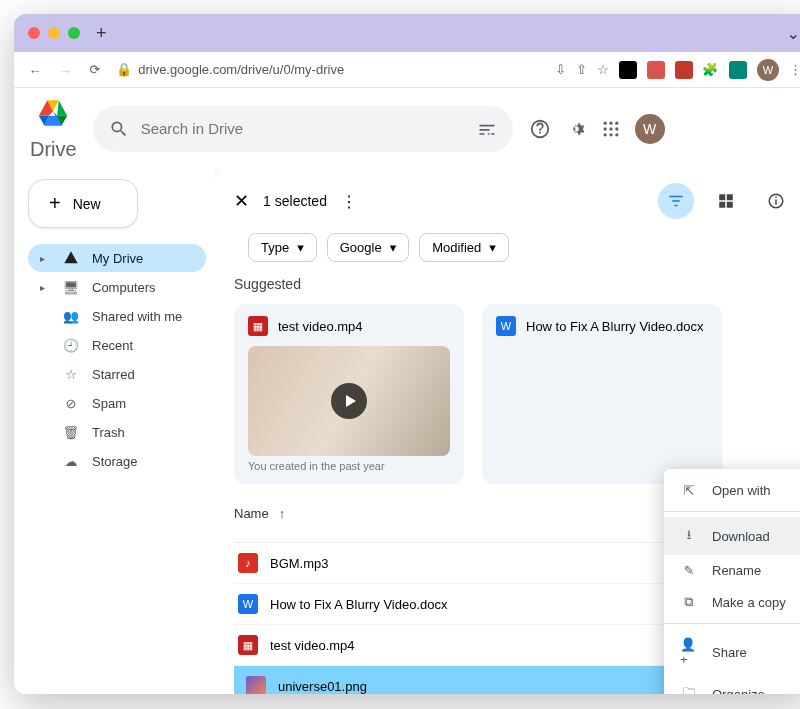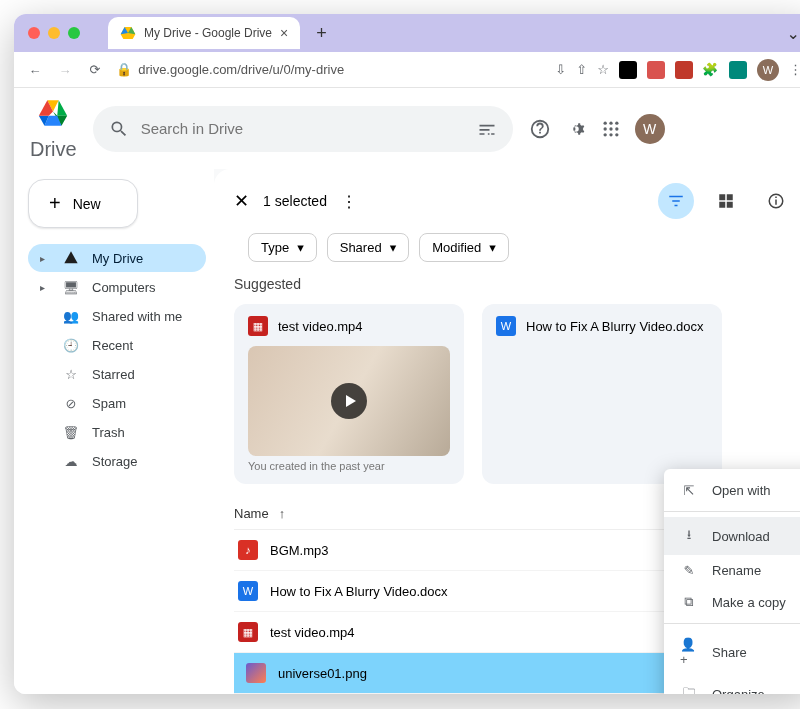--- a/index.html
+++ b/index.html
@@ -55,21 +55,21 @@
   .chip{border:1px solid #cfcfcf;border-radius:8px;padding:6px 12px;font-size:13px;display:flex;align-items:center;gap:8px;}
   .sectitle{font-size:14px;color:#444;margin:10px 0 12px;}
   .cards{display:flex;gap:18px;}
   .card{background:#f1f4f8;border-radius:12px;width:230px;padding:12px 14px;}
   .cardhead{display:flex;align-items:center;gap:10px;font-size:13px;}
   .thumb{height:110px;background:linear-gradient(120deg,#d9c6b3,#e8dccd,#b8aa98);border-radius:8px;margin-top:10px;position:relative;overflow:hidden;}
   .playbtn{position:absolute;top:50%;left:50%;transform:translate(-50%,-50%);width:36px;height:36px;border-radius:50%;background:rgba(0,0,0,.7);display:flex;align-items:center;justify-content:center;}
   .playbtn::after{content:"";border-left:10px solid #fff;border-top:6px solid transparent;border-bottom:6px solid transparent;margin-left:3px;}
   .cardsub{font-size:11px;color:#777;margin-top:4px;}
 
-  .listhead{display:flex;align-items:center;gap:10px;margin-top:22px;font-size:13px;color:#333;border-bottom:1px solid #eee;padding-bottom:8px;}
+  .listhead{display:flex;align-items:center;gap:10px;margin-top:22px;font-size:13px;color:#333;border-bottom:1px solid #eee;padding-bottom:21px;}
   .files{}
   .row{display:flex;align-items:center;gap:12px;padding:10px 4px;font-size:13px;border-bottom:1px solid #f3f3f3;position:relative;}
   .row.sel{background:#7dd3fc;padding-left:12px;}
   .fico{width:20px;height:20px;display:flex;align-items:center;justify-content:center;border-radius:3px;font-size:11px;color:#fff;}
   .fico.red{background:#d93025;} .fico.blue{background:#1a73e8;} .fico.mov{background:#c5221f;}
   .fico.img{background:linear-gradient(135deg,#6a5acd,#ff7f50);}
   .row .spacer{flex:1;}
   .row .time{color:#5f6368;font-size:12px;}
   .row .dots{color:#5f6368;}
 
@@ -86,29 +86,20 @@
 </head>
 <body>
 
 <div class="window">
 
   <div class="titlebar">
     <div class="tl">
       <div class="circle c-red"></div>
       <div class="circle c-yellow"></div>
       <div class="circle c-green"></div>
-    </div>
-    <div class="tab">
-      <svg viewBox="0 0 24 24">
-          <polygon points="7,3 17,3 23,14 19,21 5,21 1,14" fill="#ffc107"></polygon>
-          <polygon points="7,3 12,12 1,14" fill="#1e88e5"></polygon>
-          <polygon points="17,3 12,12 23,14" fill="#4caf50"></polygon>
-        </svg>
-      <span>My Drive - Google Drive</span>
-      <span class="tab-close">×</span>
     </div>
     <span class="newtab">+</span>
     <div class="spacer"></div>
     <span class="chev">⌄</span>
   </div>
 
   <div class="addrbar">
     <span class="icn">←</span>
     <span class="icn" style="opacity:.4">→</span>
     <span class="icn">⟳</span>
@@ -261,21 +252,21 @@
               </svg>
             </div>
         </div>
 
         <div class="chips">
           <div class="chip">
               <span>Type</span>
               <span>▾</span>
             </div>
           <div class="chip">
-              <span>Shared</span>
+              <span>Google</span>
               <span>▾</span>
             </div>
           <div class="chip">
               <span>Modified</span>
               <span>▾</span>
             </div>
         </div>
 
         <div class="sectitle">Suggested</div>
         <div class="cards">

